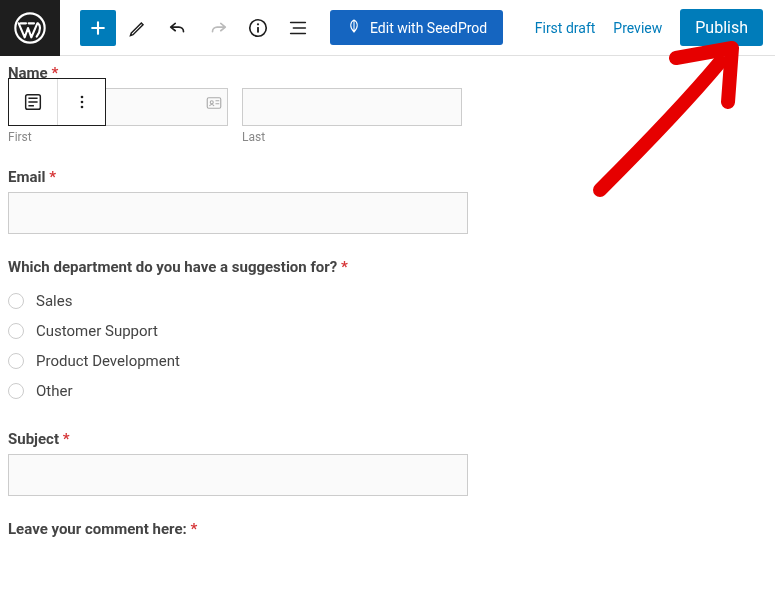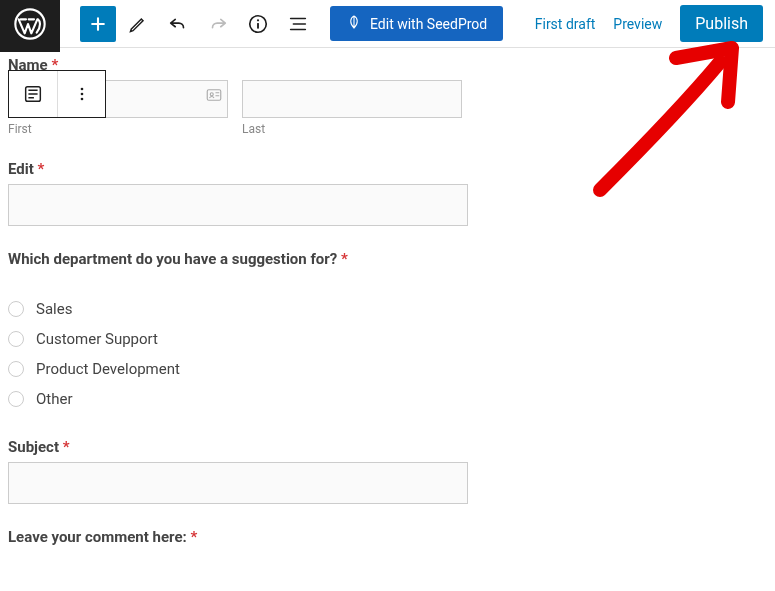--- a/index.html
+++ b/index.html
@@ -10,21 +10,21 @@
     width: 775px;
     height: 591px;
     overflow: hidden;
     position: relative;
     background: #fff;
   }
   
   .topbar {
     display: flex;
     align-items: center;
-    height: 48px;
+    height: 56px;
     border-bottom: 1px solid #e0e0e0;
     background: #fff;
   }
   .wp-logo {
     width: 60px;
     height: 56px;
     background: #1e1e1e;
     display: flex;
     align-items: center;
     justify-content: center;
@@ -135,21 +135,21 @@
     color: #aaa;
     z-index: 4;
   }
   .email-input, .subject-input {
     width: 460px;
     height: 42px;
     border: 1px solid #ccc;
     background: #fafafa;
   }
   .section { margin-top: 24px; }
-  .radio-group { margin-top: 26px; }
+  .radio-group { margin-top: 10px; }
   .radio-item {
     display: flex;
     align-items: center;
     gap: 12px;
     padding: 6px 0;
     font-size: 15px;
     color: #444;
   }
   .radio-circle {
     width: 16px; height: 16px;
@@ -260,21 +260,21 @@
       <span class="sublabel">First</span>
     </div>
     <div class="name-col">
       <input class="text-input" style="">
       <span class="sublabel">Last</span>
     </div>
   </div>
 
   <div class="section">
     <div class="field-label">
-      <span>Edit</span> <span class="req">*</span>
+      <span>Email</span> <span class="req">*</span>
     </div>
     <input class="email-input" style="">
   </div>
 
   <div class="section">
     <div class="field-label">
       <span>Which department do you have a suggestion for?</span> <span class="req">*</span>
     </div>
     <div class="radio-group">
       <div class="radio-item">

